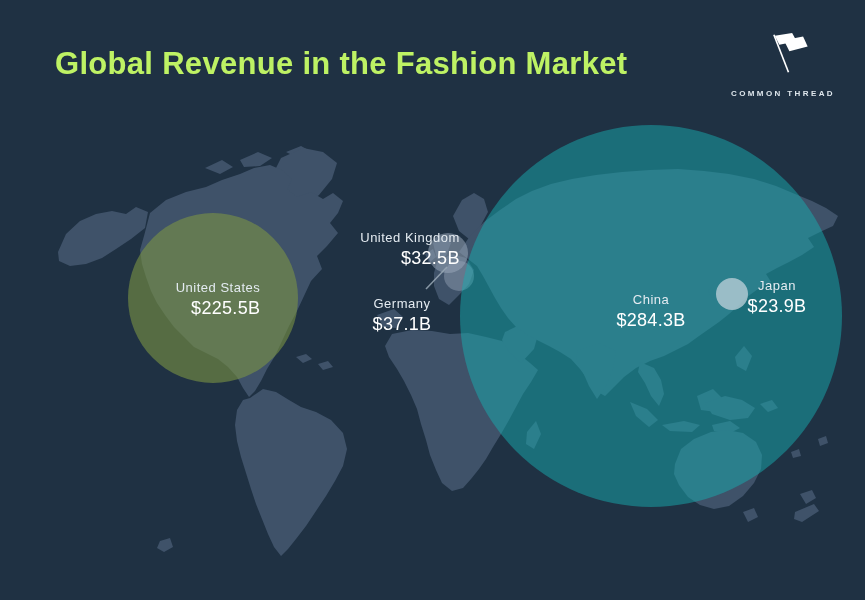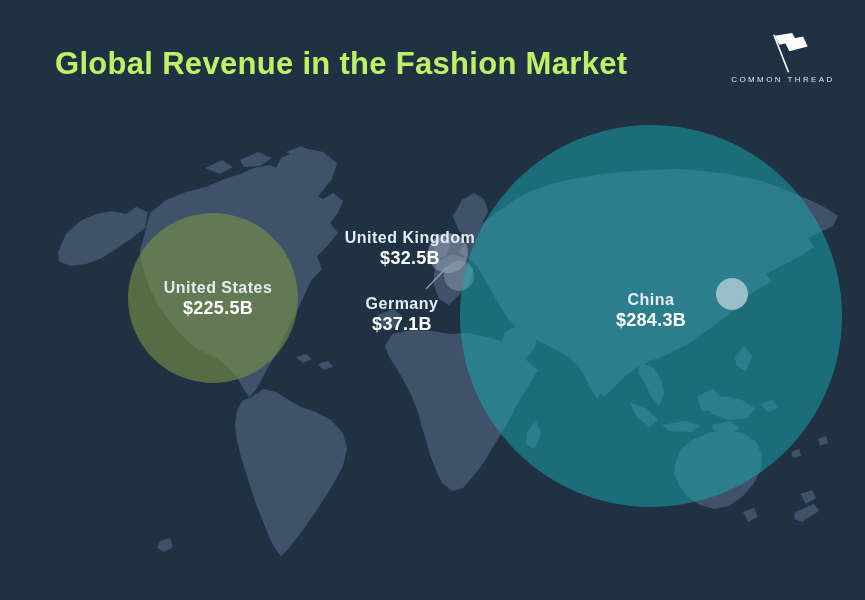--- a/index.html
+++ b/index.html
@@ -12,38 +12,38 @@
   .map, .overlay{position:absolute;left:0;top:0;width:865px;height:600px;}
   .map path{fill:#3f5269;}
   .bubble{position:absolute;border-radius:50%;}
   .bubble-us{left:128px;top:213px;width:170px;height:170px;background:rgba(124,149,69,0.60);}
   .bubble-china{left:460px;top:125px;width:382px;height:382px;background:rgba(23,172,175,0.50);}
   .bubble-uk{left:428px;top:233px;width:40px;height:40px;background:rgba(151,165,184,0.55);}
   .bubble-germany{left:444px;top:261px;width:30px;height:30px;background:rgba(151,165,184,0.45);}
   .bubble-japan{left:716px;top:278px;width:32px;height:32px;background:rgba(182,205,214,0.80);}
   .label{position:absolute;transform:translateX(-50%);text-align:center;white-space:nowrap;}
   .label .country{
-    font-size:16px;line-height:20px;font-weight:700;color:#e4ebf1;letter-spacing:0.5px;
+    font-size:13px;line-height:20px;font-weight:400;color:#e4ebf1;letter-spacing:0.5px;
   }
   .label .value{
-    font-size:18px;line-height:20px;font-weight:700;color:#ffffff;letter-spacing:0.3px;
+    font-size:18px;line-height:20px;font-weight:400;color:#ffffff;letter-spacing:0.3px;text-align:right;
   }
   .label-us{left:218px;top:278px;}
   .label-uk{left:410px;top:228px;}
   .label-germany{left:402px;top:286px;margin-top:8px;}
   .label-china{left:651px;top:290px;}
   .label-japan{left:777px;top:276px;}
   .title{
     position:absolute;left:55px;top:46px;
     font-size:31px;font-weight:800;color:#bef264;letter-spacing:0.3px;
   }
   .logo{position:absolute;right:28px;top:32px;width:108px;text-align:center;}
   .logo svg{display:block;margin:0 auto;}
   .logo-text{
-    font-size:8px;font-weight:400;color:#dfe7ed;letter-spacing:2.4px;margin-top:1px;
+    font-size:8px;font-weight:700;color:#dfe7ed;letter-spacing:2.4px;margin-top:15px;
   }
 </style>
 </head>
 <body>
 
 <div class="stage">
 
   <svg class="map" viewBox="0 0 865 600" aria-hidden="true">
     <g>
       <path d="M58,252 L66,234 80,221 96,214 112,211 126,214 136,207 148,212 145,228 131,239 116,249 102,258 86,264 70,266 59,261 Z"></path>
@@ -96,20 +96,24 @@
     <div class="value">$32.5B</div>
   </div>
   <div class="label label-germany">
     <div class="country">Germany</div>
     <div class="value">$37.1B</div>
   </div>
   <div class="label label-china">
     <div class="country">China</div>
     <div class="value">$284.3B</div>
   </div>
+  <div class="label label-japan">
+    <div class="country">Japan</div>
+    <div class="value">$23.9B</div>
+  </div>
 
   <div class="title">Global Revenue in the Fashion Market</div>
 
   <div class="logo">
     <svg width="58" height="42" viewBox="0 0 60 46" aria-hidden="true">
       <line x1="20" y1="3" x2="36" y2="44" stroke="#ffffff" stroke-width="1.8"></line>
       <polygon points="21,4 40,1 45,10 26,14" fill="#ffffff"></polygon>
       <polygon points="31,9 52,5 57,16 37,21" fill="#ffffff"></polygon>
     </svg>
     <div class="logo-text">COMMON THREAD</div>

